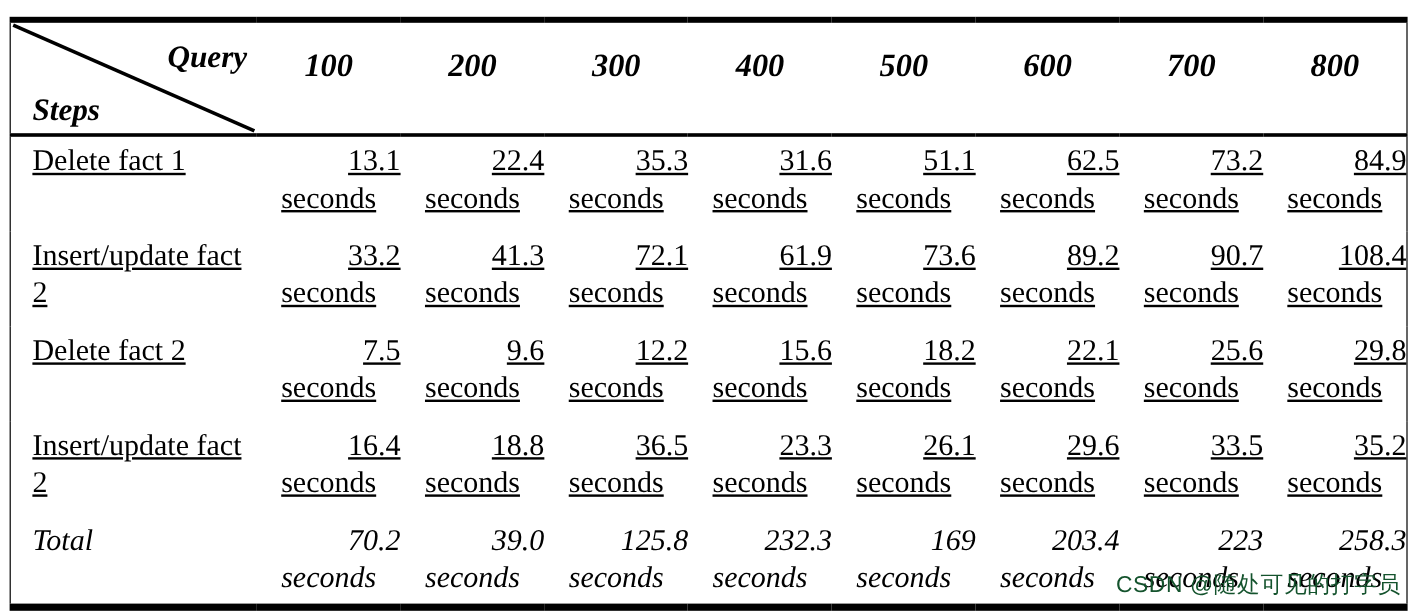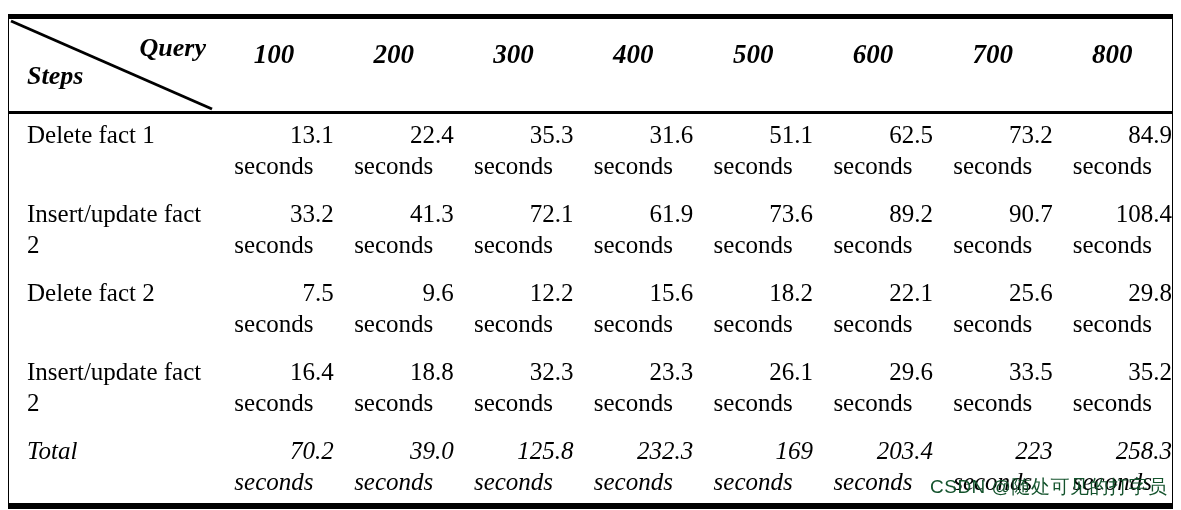--- a/index.html
+++ b/index.html
@@ -85,21 +85,21 @@
     position: absolute;
     right: 8px;
     top: 14px;
     font-style: italic;
     font-size: 26px;
     white-space: nowrap;
   }
   .corner-steps {
     position: absolute;
     left: 18px;
-    bottom: 20px;
+    bottom: 4px;
     font-style: italic;
     font-size: 26px;
     white-space: nowrap;
   }
 
   
   .col-head {
     text-align: center;
     font-style: italic;
     font-size: 27px;
@@ -125,20 +125,21 @@
   .val-num {
     display: block;
     text-align: right;
   }
   .val-unit {
     display: block;
   }
 
   tbody tr.row-body td {
     height: 74px;
+    text-decoration: underline;
   }
   tbody tr.row-total td {
     height: 68px;
   }
 
   tr.row-total .step-cell,
   tr.row-total .val-cell {
     font-style: italic;
   }
 
@@ -296,21 +297,21 @@
         <td class="step-cell edge-left">Insert/update fact 2</td>
         <td class="val-cell">
           <span class="val-num">16.4</span>
           <span class="val-unit">seconds</span>
         </td>
         <td class="val-cell">
           <span class="val-num">18.8</span>
           <span class="val-unit">seconds</span>
         </td>
         <td class="val-cell">
-          <span class="val-num">32.3</span>
+          <span class="val-num">36.5</span>
           <span class="val-unit">seconds</span>
         </td>
         <td class="val-cell">
           <span class="val-num">23.3</span>
           <span class="val-unit">seconds</span>
         </td>
         <td class="val-cell">
           <span class="val-num">26.1</span>
           <span class="val-unit">seconds</span>
         </td>

